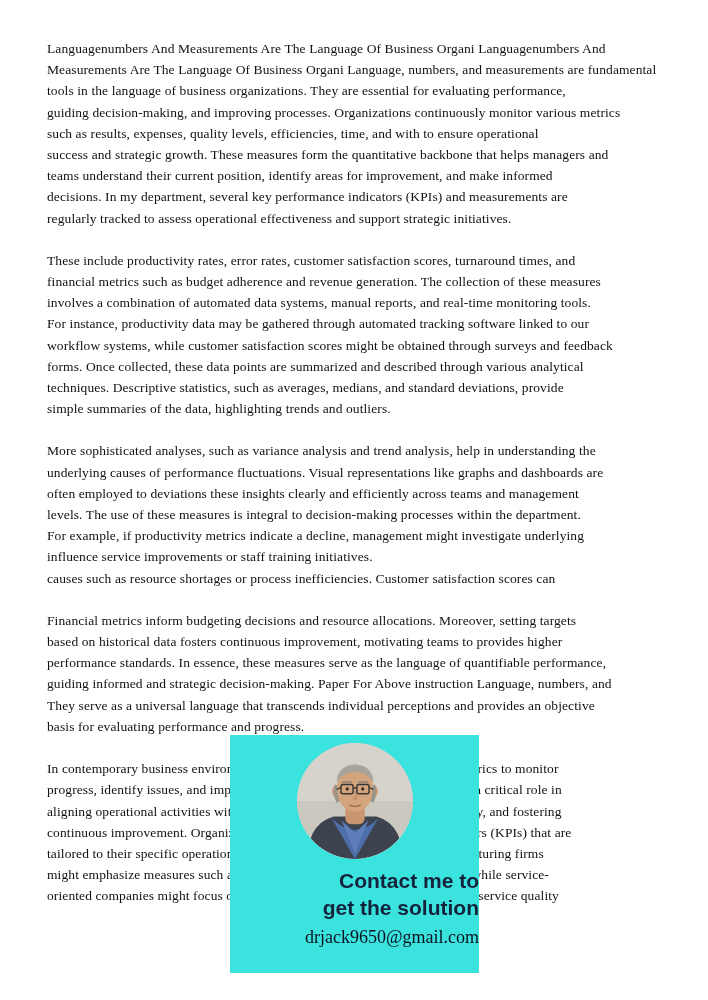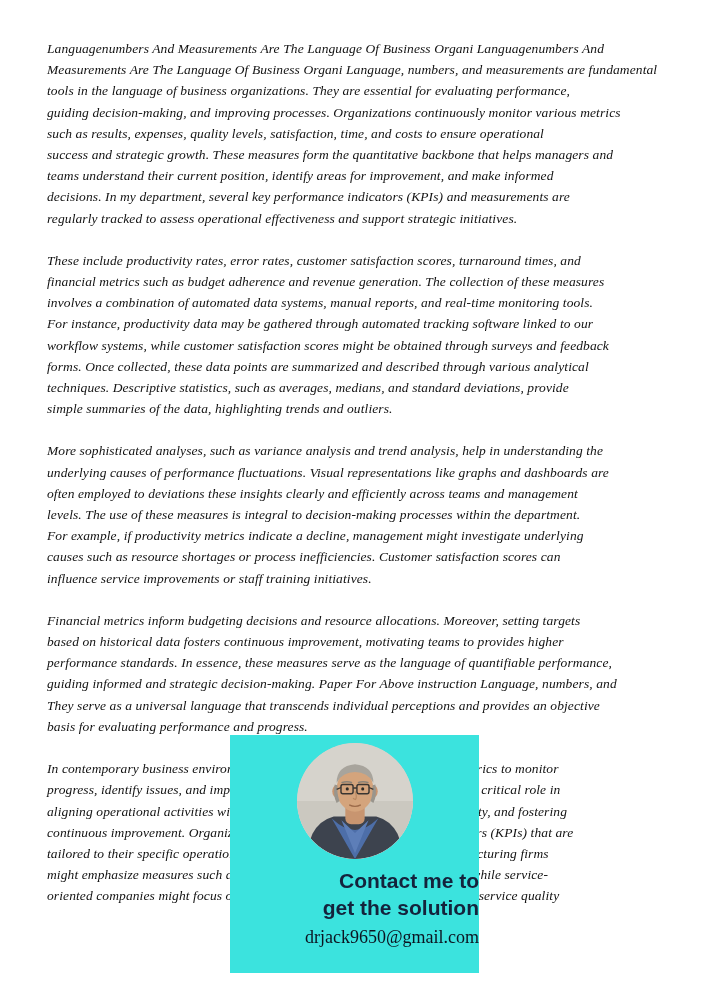--- a/index.html
+++ b/index.html
@@ -18,21 +18,20 @@
     left: 47px;
     right: 20px;
     color: #111111;
     font-size: 13.5px;
   }
   .para { margin-bottom: 21px; }
   .line {
     white-space: pre;
     line-height: 21.2px;
     letter-spacing: 0.1px;
-    font-style: italic;
   }
   .contact-card {
     position: absolute;
     left: 230px;
     top: 735px;
     width: 249px;
     height: 238px;
     background: #3be3de;
     text-align: right;
   }
@@ -74,21 +73,21 @@
 <body>
 
 <div class="page">
 
   <div class="doc">
       <div class="para">
         <div class="line">Languagenumbers And Measurements Are The Language Of Business Organi Languagenumbers And</div>
         <div class="line">Measurements Are The Language Of Business Organi Language, numbers, and measurements are fundamental</div>
         <div class="line">tools in the language of business organizations. They are essential for evaluating performance,</div>
         <div class="line">guiding decision-making, and improving processes. Organizations continuously monitor various metrics</div>
-        <div class="line">such as results, expenses, quality levels, satisfaction, time, and costs to ensure operational</div>
+        <div class="line">such as results, expenses, quality levels, efficiencies, time, and with to ensure operational</div>
         <div class="line">success and strategic growth. These measures form the quantitative backbone that helps managers and</div>
         <div class="line">teams understand their current position, identify areas for improvement, and make informed</div>
         <div class="line">decisions. In my department, several key performance indicators (KPIs) and measurements are</div>
         <div class="line">regularly tracked to assess operational effectiveness and support strategic initiatives.</div>
       </div>
       <div class="para">
         <div class="line">These include productivity rates, error rates, customer satisfaction scores, turnaround times, and</div>
         <div class="line">financial metrics such as budget adherence and revenue generation. The collection of these measures</div>
         <div class="line">involves a combination of automated data systems, manual reports, and real-time monitoring tools.</div>
         <div class="line">For instance, productivity data may be gathered through automated tracking software linked to our</div>
@@ -96,22 +95,22 @@
         <div class="line">forms. Once collected, these data points are summarized and described through various analytical</div>
         <div class="line">techniques. Descriptive statistics, such as averages, medians, and standard deviations, provide</div>
         <div class="line">simple summaries of the data, highlighting trends and outliers.</div>
       </div>
       <div class="para">
         <div class="line">More sophisticated analyses, such as variance analysis and trend analysis, help in understanding the</div>
         <div class="line">underlying causes of performance fluctuations. Visual representations like graphs and dashboards are</div>
         <div class="line">often employed to deviations these insights clearly and efficiently across teams and management</div>
         <div class="line">levels. The use of these measures is integral to decision-making processes within the department.</div>
         <div class="line">For example, if productivity metrics indicate a decline, management might investigate underlying</div>
+        <div class="line">influence service improvements or staff training initiatives.</div>
         <div class="line">causes such as resource shortages or process inefficiencies. Customer satisfaction scores can</div>
-        <div class="line">influence service improvements or staff training initiatives.</div>
       </div>
       <div class="para">
         <div class="line">Financial metrics inform budgeting decisions and resource allocations. Moreover, setting targets</div>
         <div class="line">based on historical data fosters continuous improvement, motivating teams to provides higher</div>
         <div class="line">performance standards. In essence, these measures serve as the language of quantifiable performance,</div>
         <div class="line">guiding informed and strategic decision-making. Paper For Above instruction Language, numbers, and</div>
         <div class="line">They serve as a universal language that transcends individual perceptions and provides an objective</div>
         <div class="line">basis for evaluating performance and progress.</div>
       </div>
       <div class="para">

